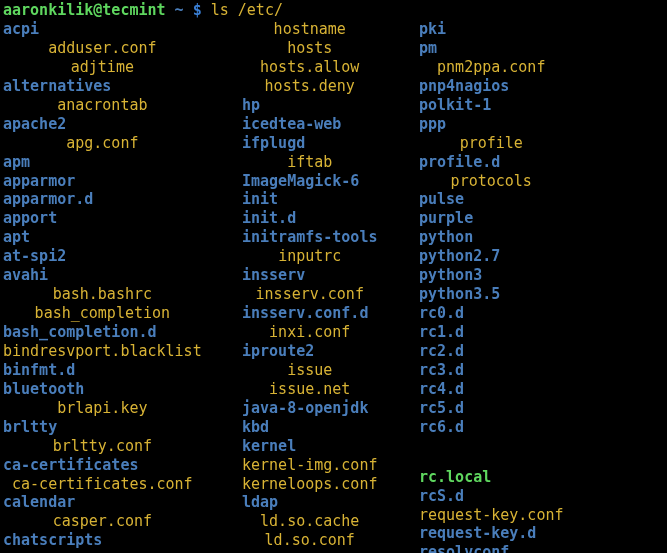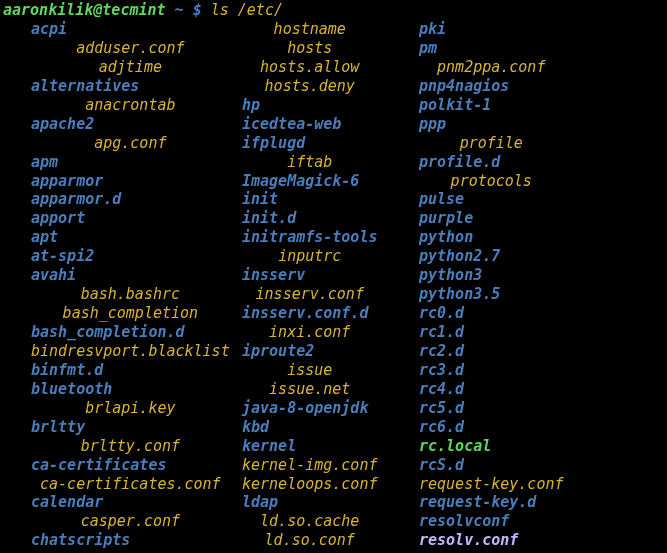--- a/index.html
+++ b/index.html
@@ -17,21 +17,20 @@
   #terminal {
     position: relative;
     width: 667px;
     height: 553px;
     background: #000000;
     padding: 16px;
     box-sizing: border-box;
     font-size: 15px;
     line-height: 18.95px;
     letter-spacing: 0px;
-    font-style: italic;
   }
 
   .prompt-line {
     position: absolute;
     left: 3px;
     top: 1px;
     white-space: pre;
     font-size: 15px;
     line-height: 18.95px;
   }
@@ -58,21 +57,21 @@
     top: 20px;
     left: 0;
     width: 667px;
   }
 
   .col {
     position: absolute;
     top: 0;
     white-space: pre;
   }
-  .col-0 { left: 3px; margin-left: 28px; }
+  .col-0 { left: 3px; }
   .col-1 { left: 242px; }
   .col-2 { left: 419px; }
 
   .entry {
     display: block;
     height: 18.95px;
     line-height: 18.95px;
     white-space: pre;
     font-size: 15px;
   }
@@ -83,20 +82,21 @@
     font-weight: normal;
     text-align: center;
   }
   .t-dir {
     color: #4a7ebb;
     font-weight: bold;
   }
   .t-exec {
     color: #5fd75f;
     font-weight: bold;
+    margin-top: 31px;
   }
   .t-link {
     color: #c4b5fd;
     font-weight: bold;
   }
 </style>
 </head>
 <body>
 
 <div id="terminal">

